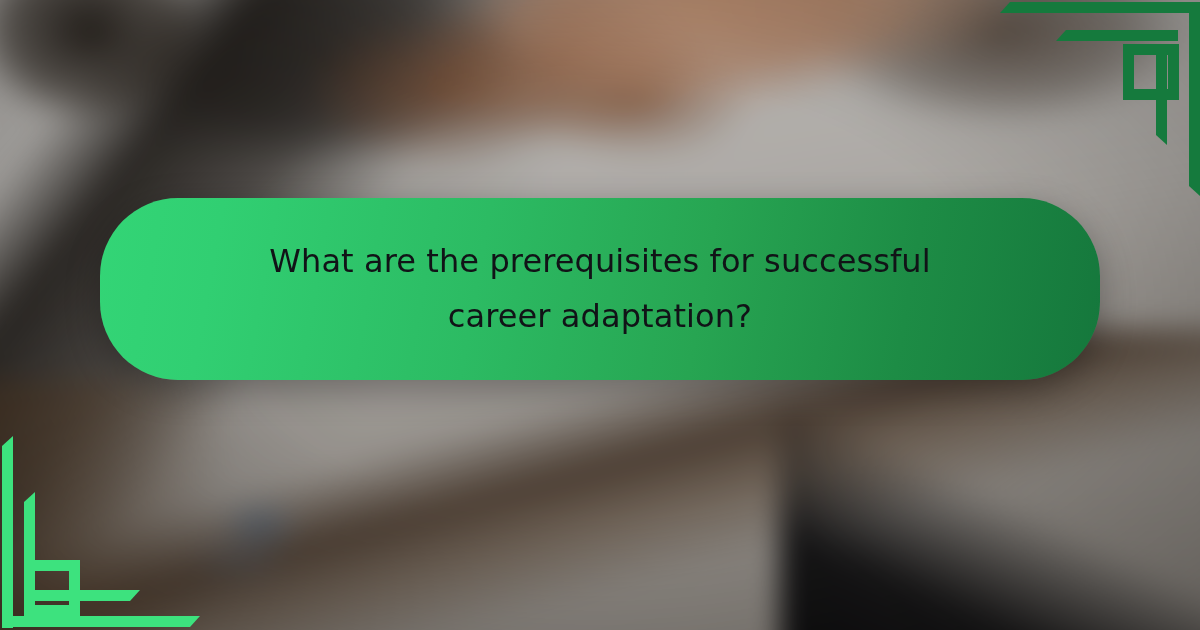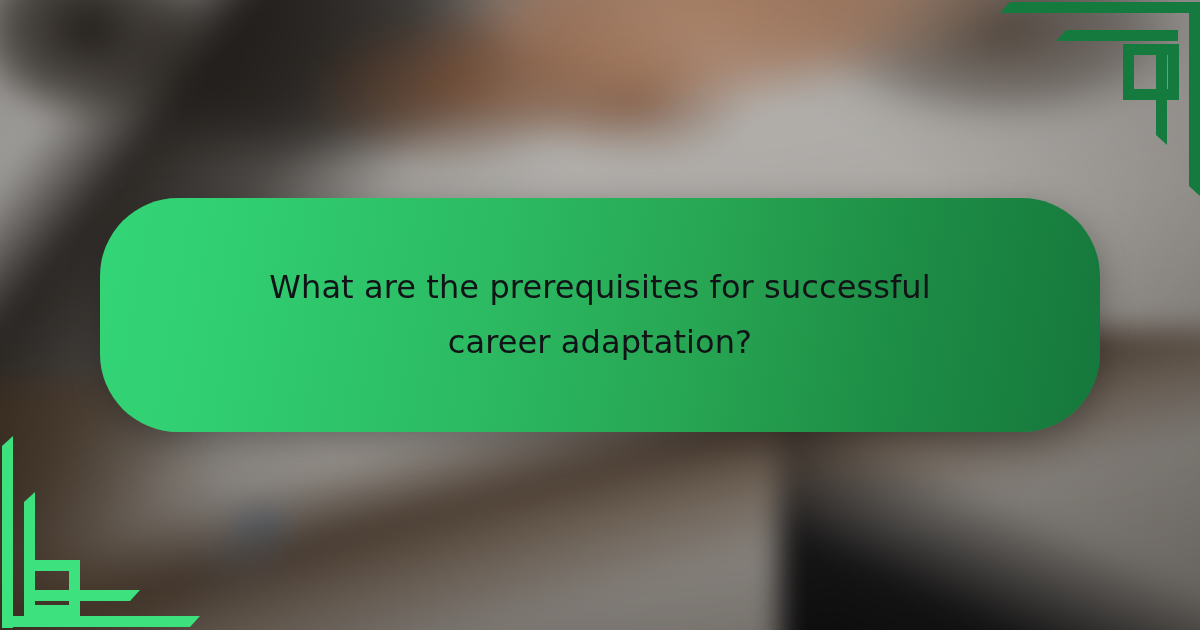--- a/index.html
+++ b/index.html
@@ -108,21 +108,21 @@
   
   .deco-tr { top: 0; right: 0; width: 206px; height: 200px; }
   .deco-bl { bottom: 0; left: 0; width: 206px; height: 200px; }
 
   
   .card {
     position: absolute;
     left: 100px;
     top: 198px;
     width: 1000px;
-    height: 234px;
+    height: 182px;
     border-radius: 78px;
     background: linear-gradient(100deg, #33d576 0%, #31cf72 12%, #2cbb63 38%, #27a552 60%, #1d8c45 80%, #15773c 100%);
     box-shadow: 0 10px 34px rgba(0,0,0,0.30);
     display: flex;
     align-items: center;
     justify-content: center;
     box-sizing: border-box;
     padding: 0 120px;
   }
   .card-title {

